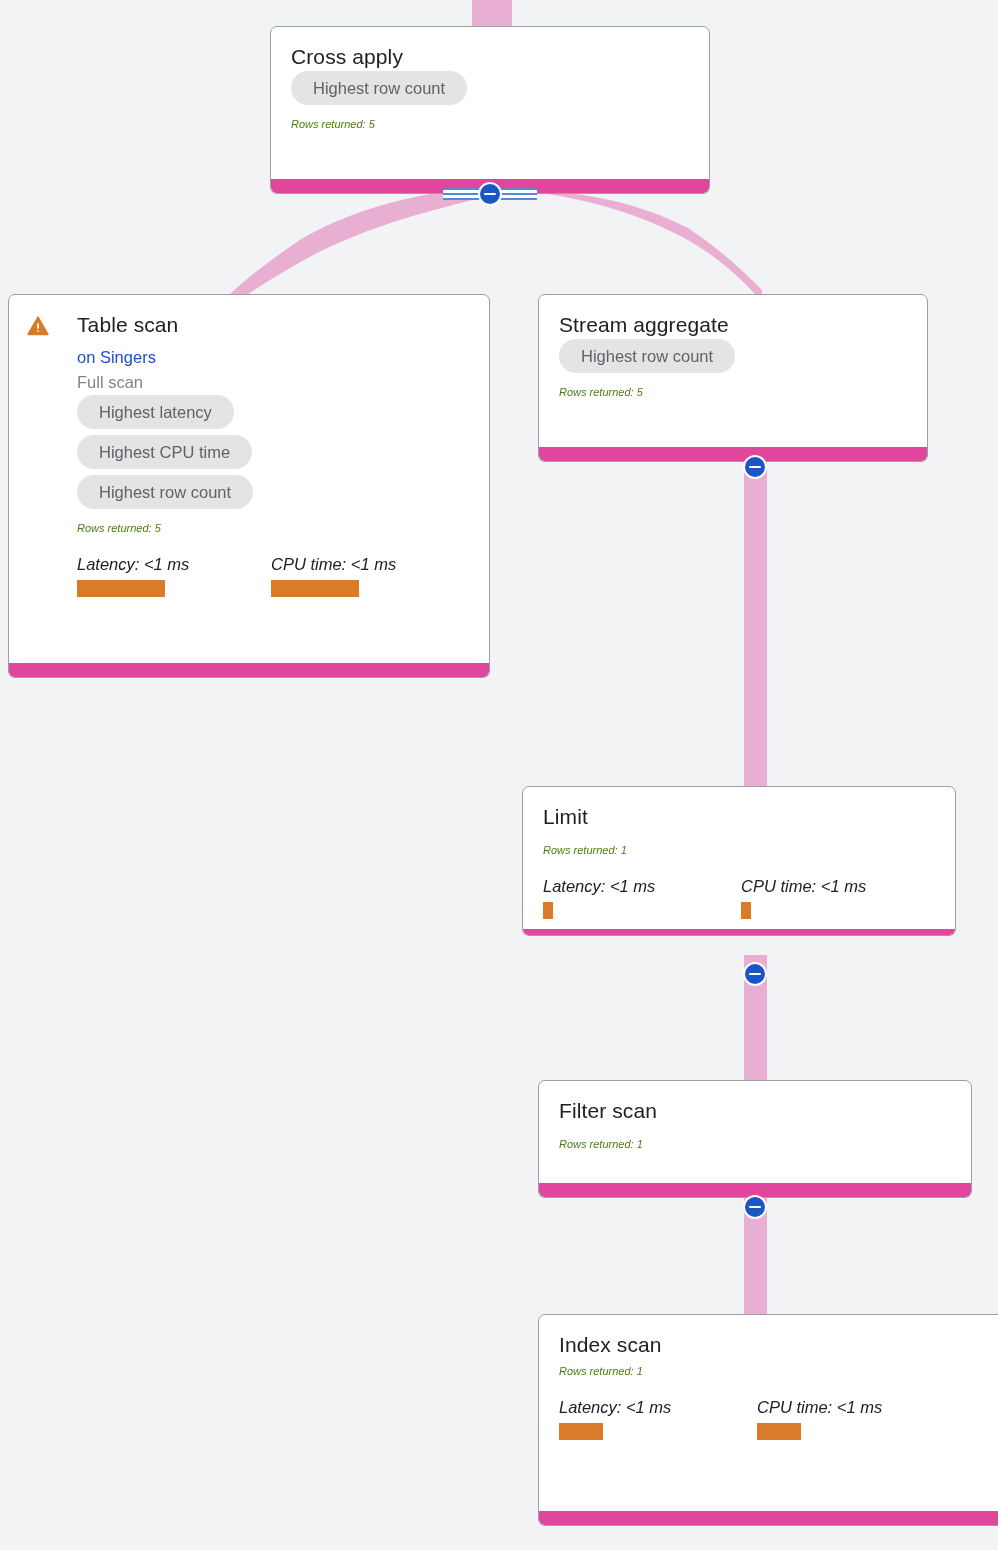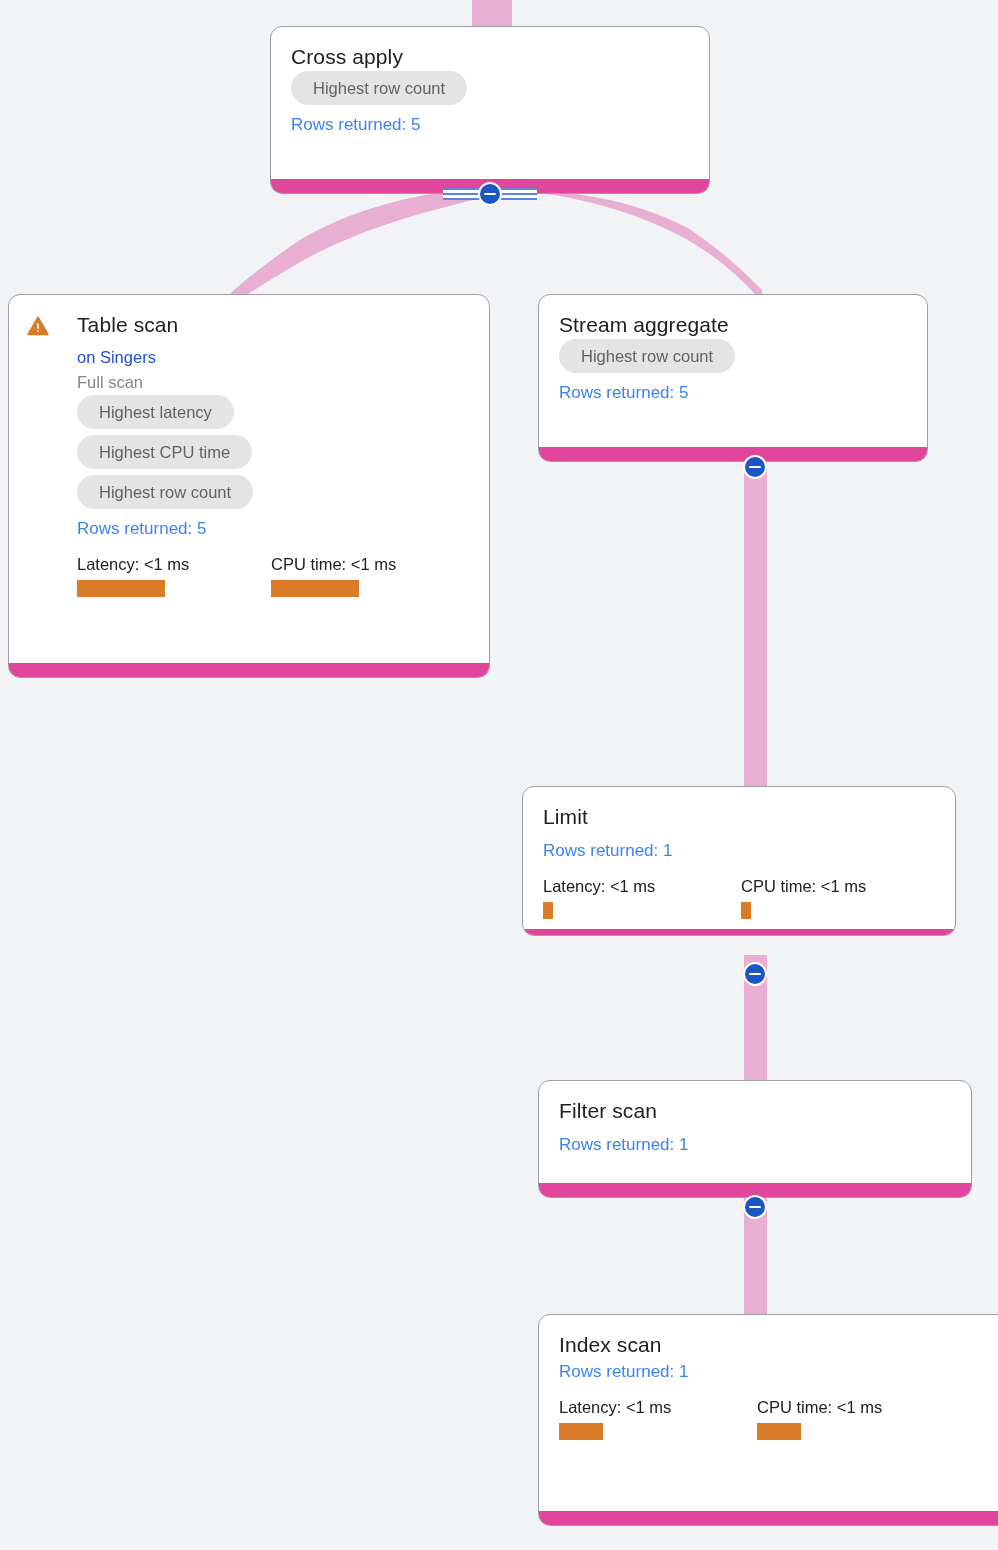--- a/index.html
+++ b/index.html
@@ -25,21 +25,21 @@
     position: absolute;
     left: 0; top: 0;
     width: 998px;
     height: 1550px;
     z-index: 1;
   }
   .node {
     position: absolute;
     background: #ffffff;
     border: 1px solid #9aa0a6;
-    border-radius: 12px;
+    border-radius: 7px;
     box-sizing: border-box;
     z-index: 3;
     overflow: hidden;
     display: flex;
     flex-direction: column;
   }
   .node-body {
     flex: 1 1 auto;
     padding: 16px 20px 10px 20px;
     box-sizing: border-box;
@@ -86,34 +86,36 @@
     background: #e4e4e4;
     color: #5f6368;
     border-radius: 999px;
     font-size: 16.5px;
     line-height: 20px;
     padding: 7px 22px;
     display: inline-block;
     white-space: nowrap;
   }
   .rows-line {
-    font-size: 17px;
+    font-size: 11px;
     line-height: 25px;
-    color: #3b82f6;
+    color: #4d7c0f;
     margin-top: 7px;
+    font-style: italic;
   }
   .metrics {
     margin-top: 12px;
     display: flex;
   }
   .metric-label {
     font-size: 16.5px;
     line-height: 22px;
     color: #202124;
     white-space: nowrap;
+    font-style: italic;
   }
   .metric-bar {
     height: 17px;
     background: #d97b29;
     margin-top: 5px;
   }
   .collapse-btn {
     position: absolute;
     width: 24px;
     height: 24px;

